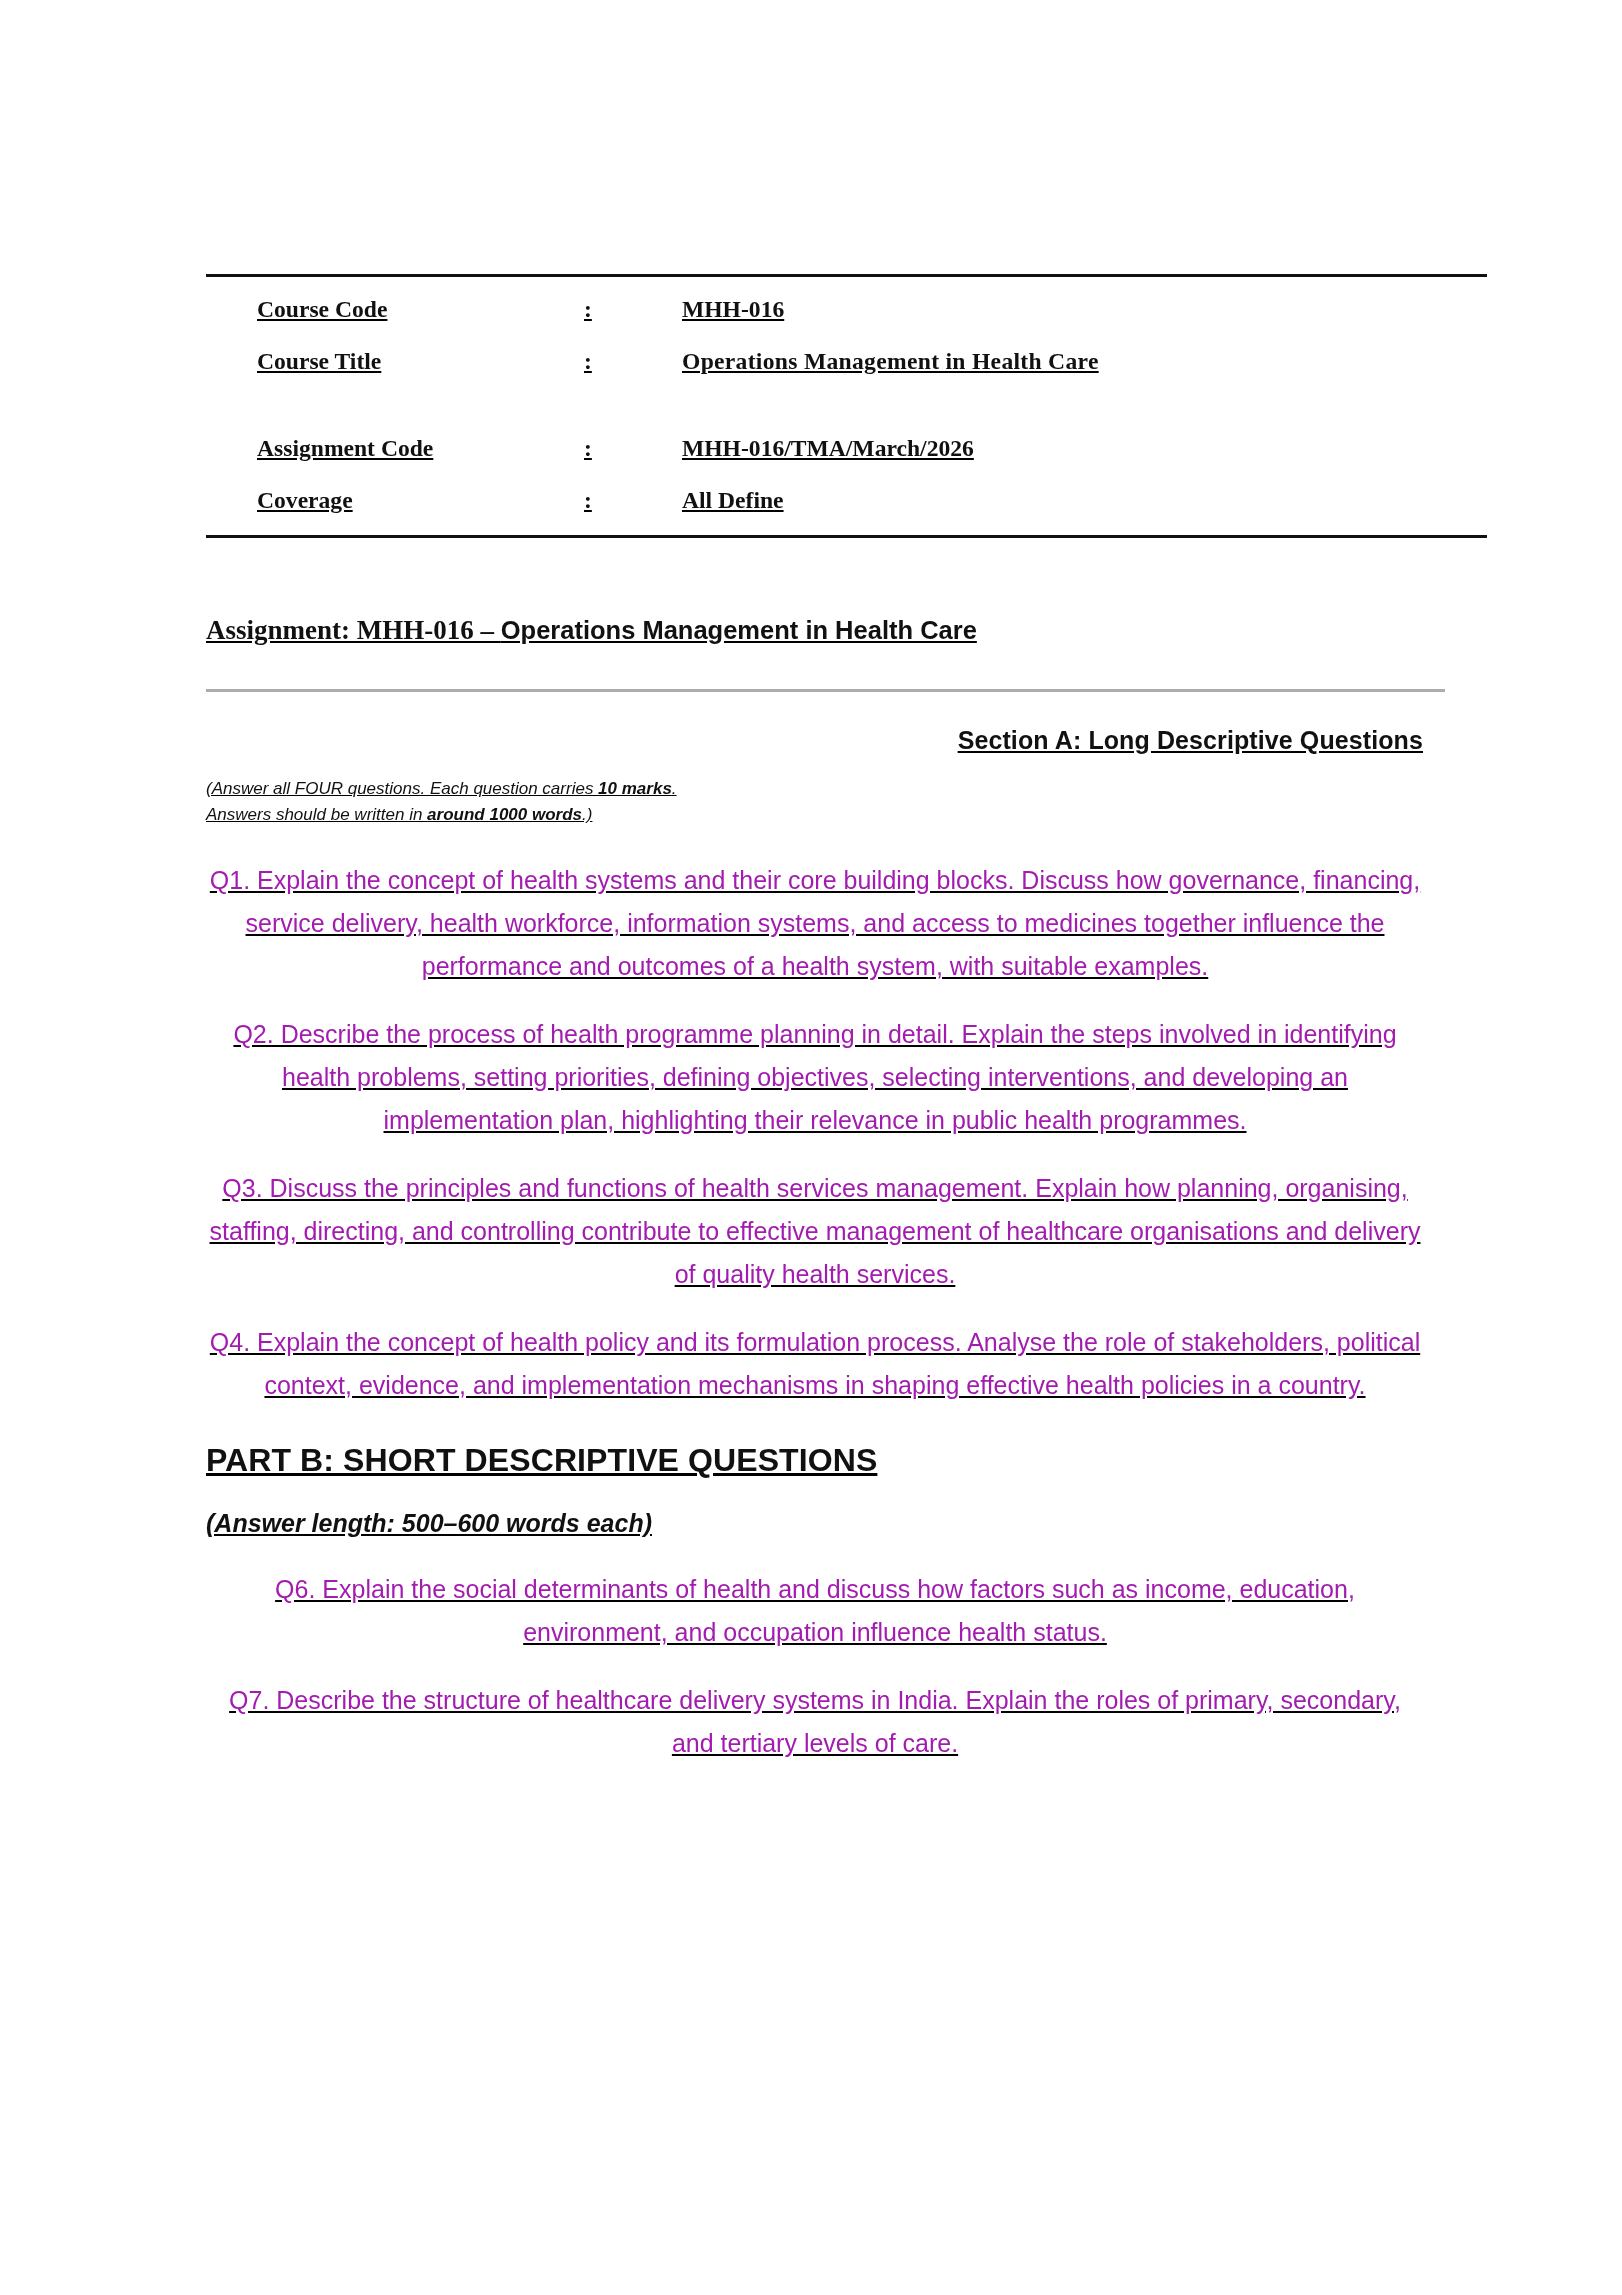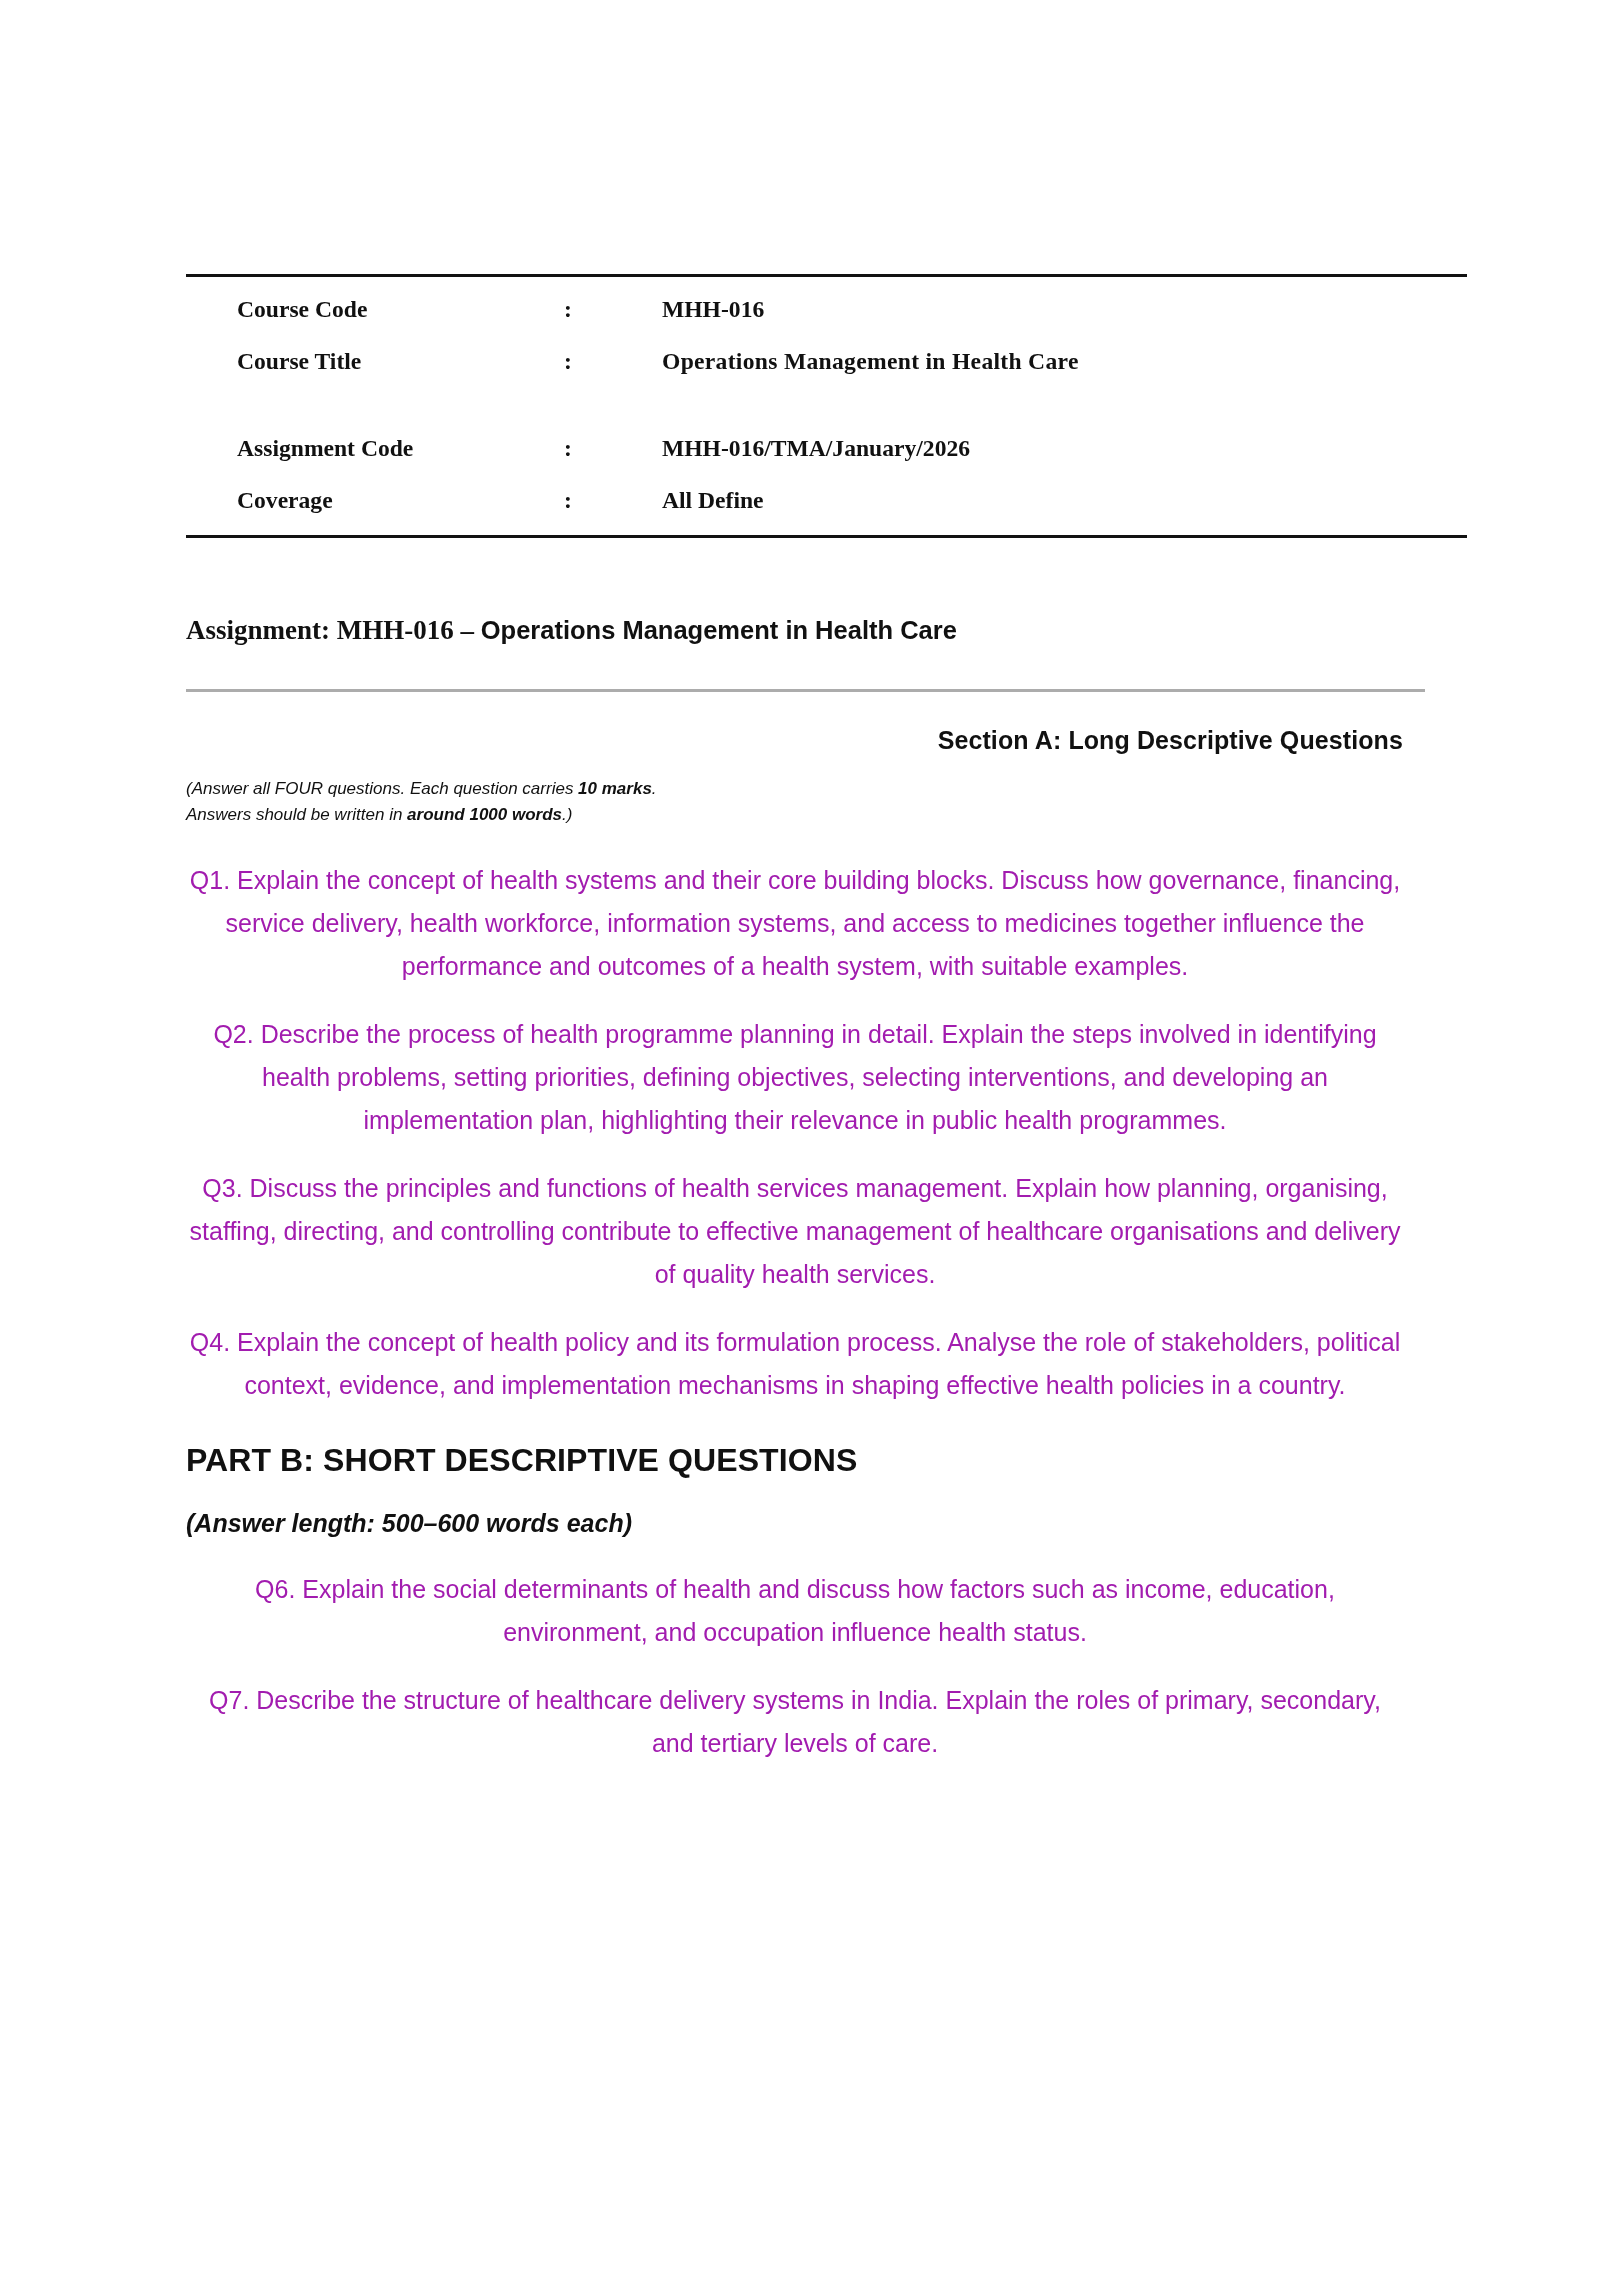--- a/index.html
+++ b/index.html
@@ -9,23 +9,24 @@
   }
   .page {
     position: relative;
     width: 1623px;
     height: 2295px;
     background: #ffffff;
     overflow: hidden;
   }
   .content {
     position: absolute;
-    left: 186px;
+    left: 206px;
     top: 0;
     width: 1217px;
+    text-decoration: underline;
   }
 
   
   .meta-table {
     margin-top: 274px;
     width: 1281px;
     border-top: 3.3px solid #111111;
     border-bottom: 3.3px solid #111111;
     border-collapse: collapse;
   }
@@ -143,21 +144,21 @@
           <td class="meta-value">MHH-016</td>
         </tr>
         <tr class="row-pad-b">
           <td class="meta-label">Course Title</td>
           <td class="meta-colon">:</td>
           <td class="meta-value value-sans">Operations Management in Health Care</td>
         </tr>
         <tr class="row-pad-c">
           <td class="meta-label">Assignment Code</td>
           <td class="meta-colon">:</td>
-          <td class="meta-value">MHH-016/TMA/January/2026</td>
+          <td class="meta-value">MHH-016/TMA/March/2026</td>
         </tr>
         <tr class="row-pad-d">
           <td class="meta-label">Coverage</td>
           <td class="meta-colon">:</td>
           <td class="meta-value">All Define</td>
         </tr>
       </tbody>
     </table>
 
     <div class="assignment-title"><span>Assignment: MHH-016 – </span><span class="sans-part">Operations Management in Health Care</span></div>

